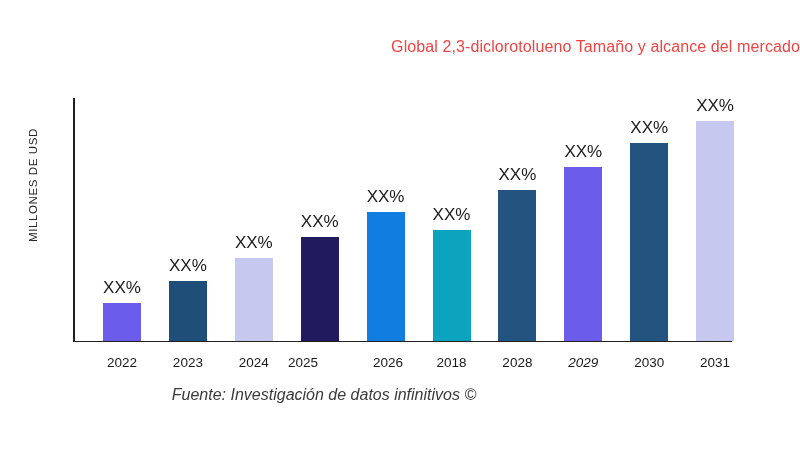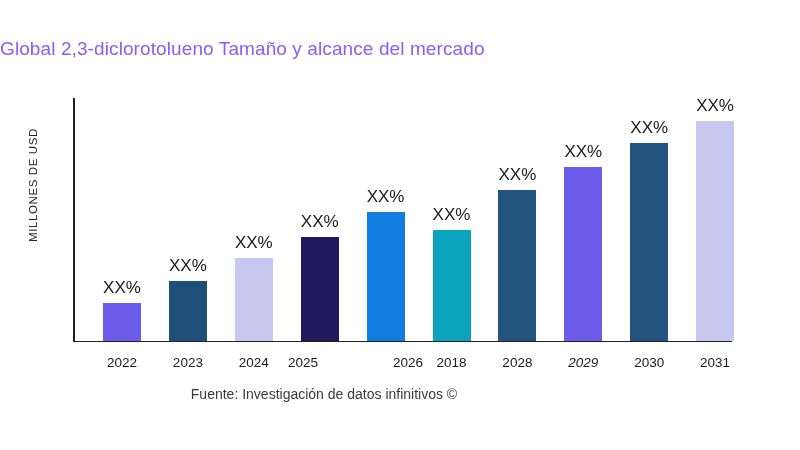--- a/index.html
+++ b/index.html
@@ -18,23 +18,23 @@
     width: 800px;
     height: 450px;
   }
 
   
   .chart-title {
     position: absolute;
     left: 0;
     top: 38px;
     width: 800px;
-    text-align: left;
-    font-size: 19px;
-    color: #8b5cf6;
+    text-align: right;
+    font-size: 16px;
+    color: #ef4444;
     letter-spacing: 0.1px;
     white-space: nowrap;
   }
 
   
   .ylabel {
     position: absolute;
     left: -82px;
     top: 179px;
     width: 230px;
@@ -112,23 +112,24 @@
     white-space: nowrap;
   }
 
   
   .source {
     position: absolute;
     left: 0;
     top: 386px;
     width: 648px;
     text-align: center;
-    font-size: 14px;
+    font-size: 16px;
     color: #3a3a3a;
     white-space: nowrap;
+    font-style: italic;
   }
 </style>
 </head>
 <body>
 
 <div id="chart-root">
 
   <div class="chart-title">Global 2,3-diclorotolueno Tamaño y alcance del mercado</div>
 
   <div class="ylabel">MILLONES DE USD</div>
@@ -177,21 +178,21 @@
       <div class="bar-group" style="left: 696.1px; width: 38px; height: 220px;">
         <div class="bar" style="height: 220px; background: rgb(198, 200, 239);"></div>
         <div class="bar-label">XX%</div>
       </div>
     </div>
   <div id="xticks-layer">
       <div class="xtick" style="left: 122px;">2022</div>
       <div class="xtick" style="left: 187.9px;">2023</div>
       <div class="xtick" style="left: 253.8px;">2024</div>
       <div class="xtick" style="left: 303px;">2025</div>
-      <div class="xtick" style="left: 408px;">2026</div>
+      <div class="xtick" style="left: 388px;">2026</div>
       <div class="xtick" style="left: 451.5px;">2018</div>
       <div class="xtick" style="left: 517.4px;">2028</div>
       <div class="xtick" style="left: 583.3px; font-style: italic;">2029</div>
       <div class="xtick" style="left: 649.2px;">2030</div>
       <div class="xtick" style="left: 715.1px;">2031</div>
     </div>
 
   <div class="source">Fuente: Investigación de datos infinitivos ©</div>
 
 </div>

